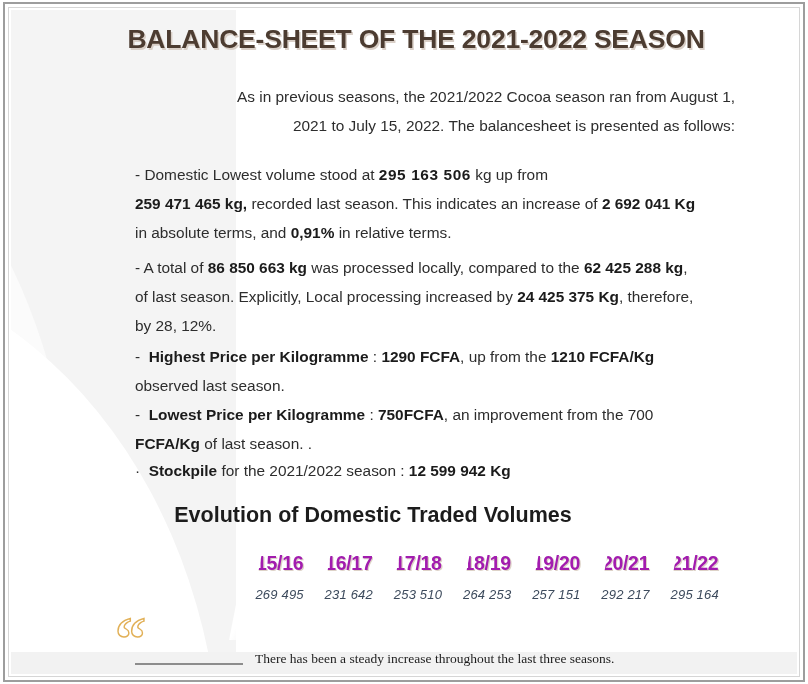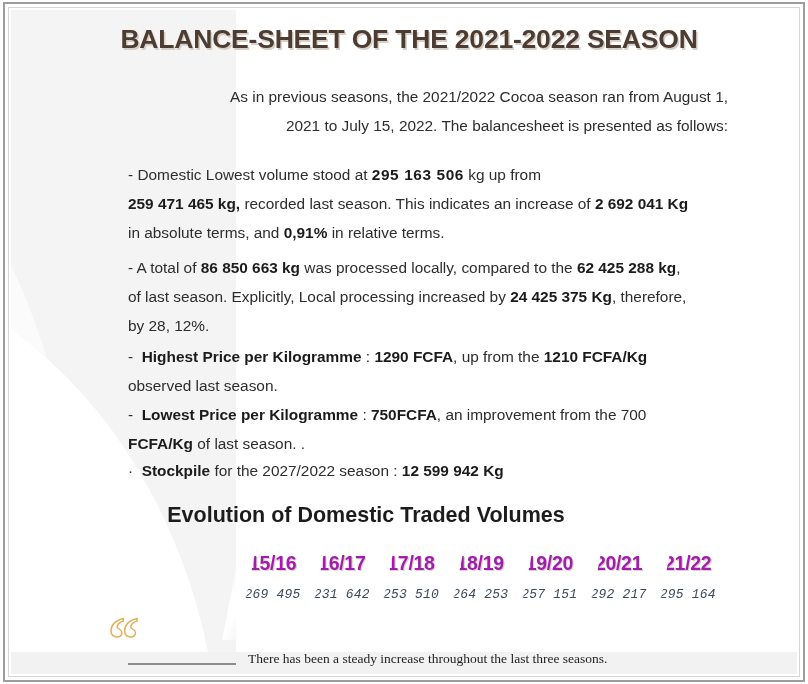--- a/index.html
+++ b/index.html
@@ -85,21 +85,21 @@
     left: 0;
     bottom: 0;
     width: 786px;
     height: 22px;
     background: #f2f2f2;
   }
 
   
   .content {
     position: absolute;
-    left: 5px;
+    left: 12px;
     top: 0;
     width: 786px;
     height: 664px;
   }
 
   
   #doc-title {
     position: absolute;
     left: 0;
     top: 14px;
@@ -178,21 +178,21 @@
     font-weight: bold;
     color: #a21caf;
     text-shadow: 1.2px 1.2px 0 #ddd2c7;
     font-family: "Liberation Sans", sans-serif;
     letter-spacing: -0.3px;
   }
   .season-value {
     margin-top: 12px;
     font-size: 13px;
     color: #3c4a5c;
-    font-family: Liberation Mono, monospace;
+    font-family: Liberation Sans, sans-serif;
     font-style: italic;
     letter-spacing: 0.2px;
   }
 
   
   #chart-note {
     position: absolute;
     left: 232px;
     top: 641px;
     width: 470px;
@@ -278,21 +278,21 @@
         &nbsp;<span class="b">Lowest Price per Kilogramme</span>
         <span>:</span>
         <span class="b">750FCFA</span><span>, an improvement from the 700</span><br>
         <span class="b">FCFA/Kg</span>
         <span>of last season. .</span>
       </div>
 
       <div class="body-block para-stock">
         <span>·</span>
         &nbsp;<span class="b">Stockpile</span>
-        <span>for the  2027/2022 season :</span>
+        <span>for the  2021/2022 season :</span>
         <span class="b">12 599 942  Kg</span>
       </div>
 
       <div id="chart-title">Evolution of Domestic Traded Volumes</div>
 
       <div id="chart-area">
         <div class="col-row">
 
           <div class="chart-col">
             <div class="season-label">15/16</div>

